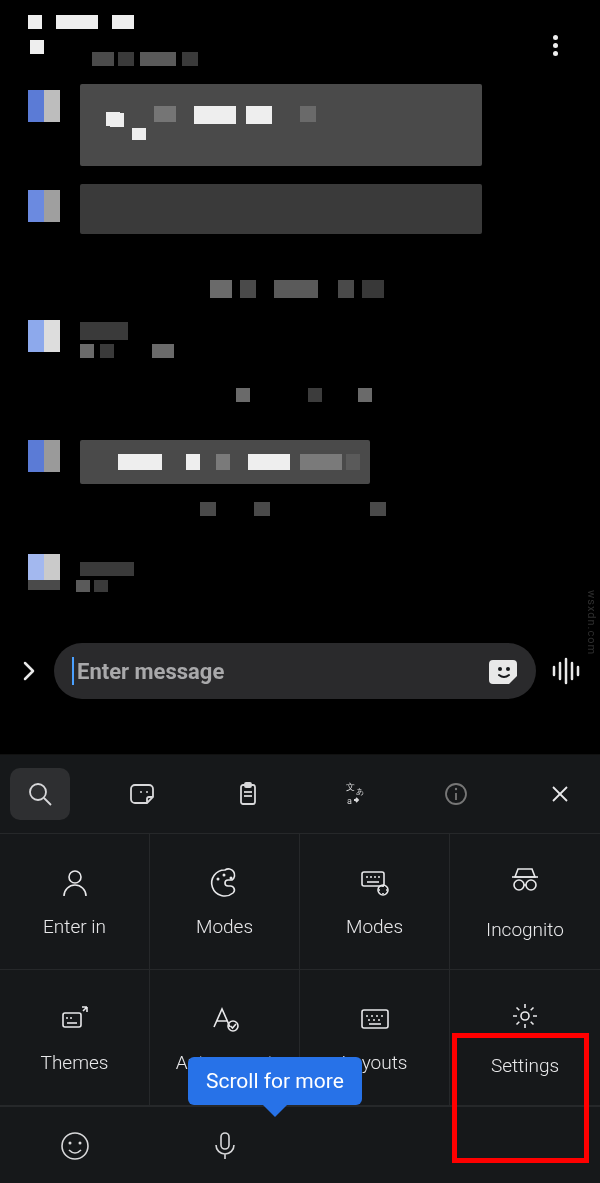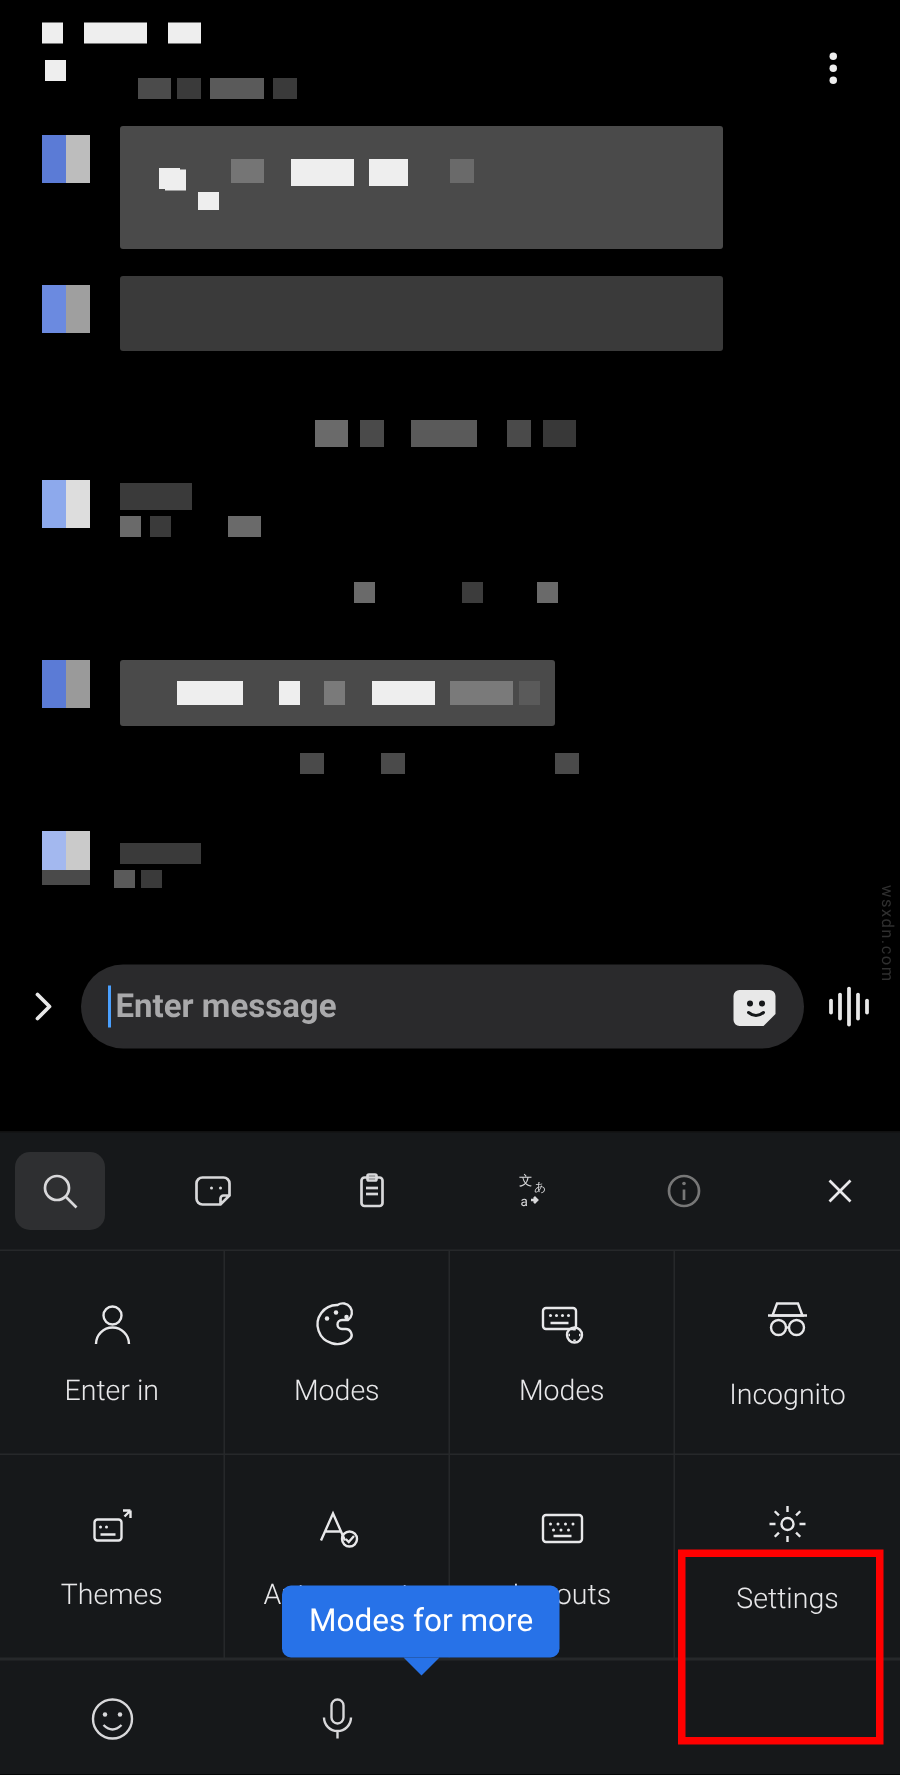--- a/index.html
+++ b/index.html
@@ -416,13 +416,13 @@
           <rect x="13" y="4" width="8" height="16" rx="4"></rect>
           <path d="M8 16 a9 9 0 0 0 18 0 M17 25 v5"></path>
         </svg>
     </div>
     <div style="flex:1"></div>
   </div>
 </div>
 
 <div class="highlight"></div>
 
-<div class="tooltip">Modes for more</div>
+<div class="tooltip">Scroll for more</div>
 
 </body></html>

